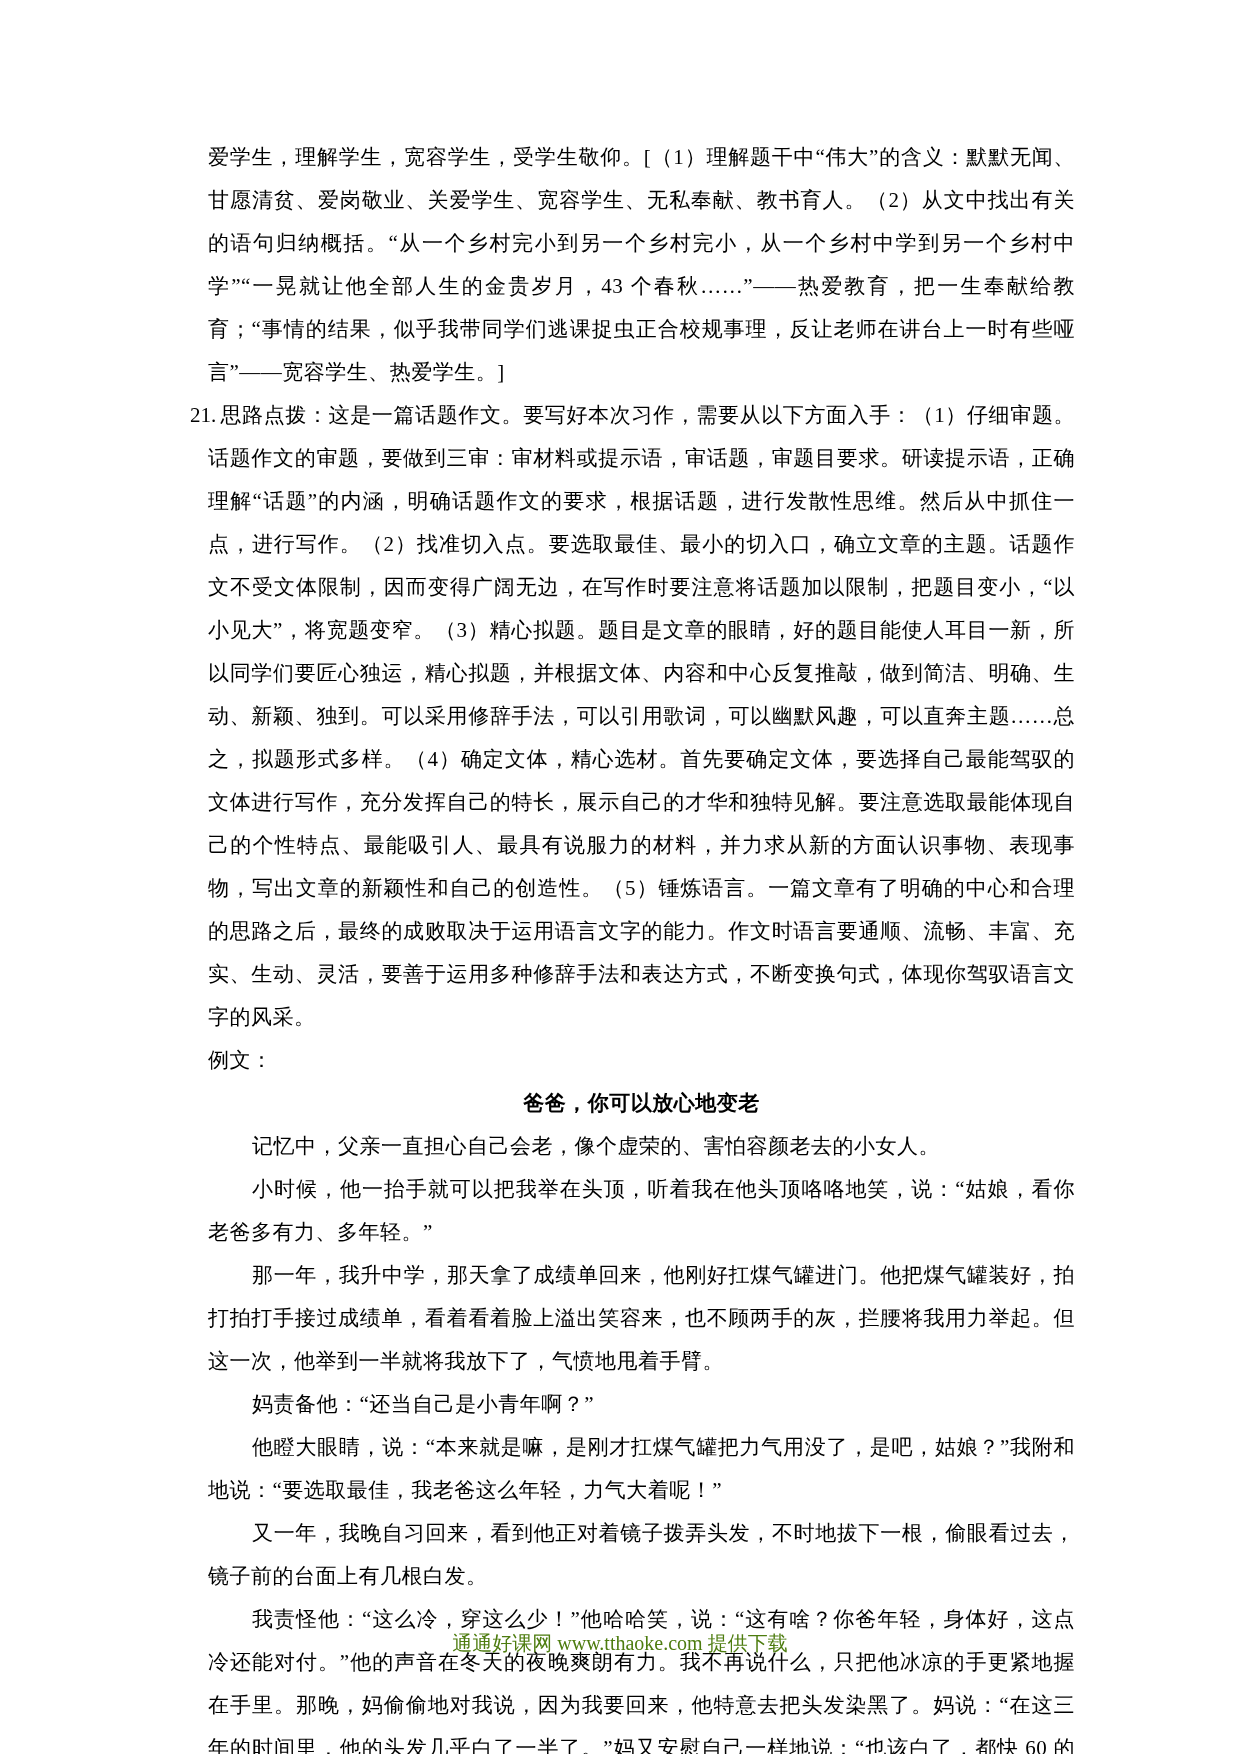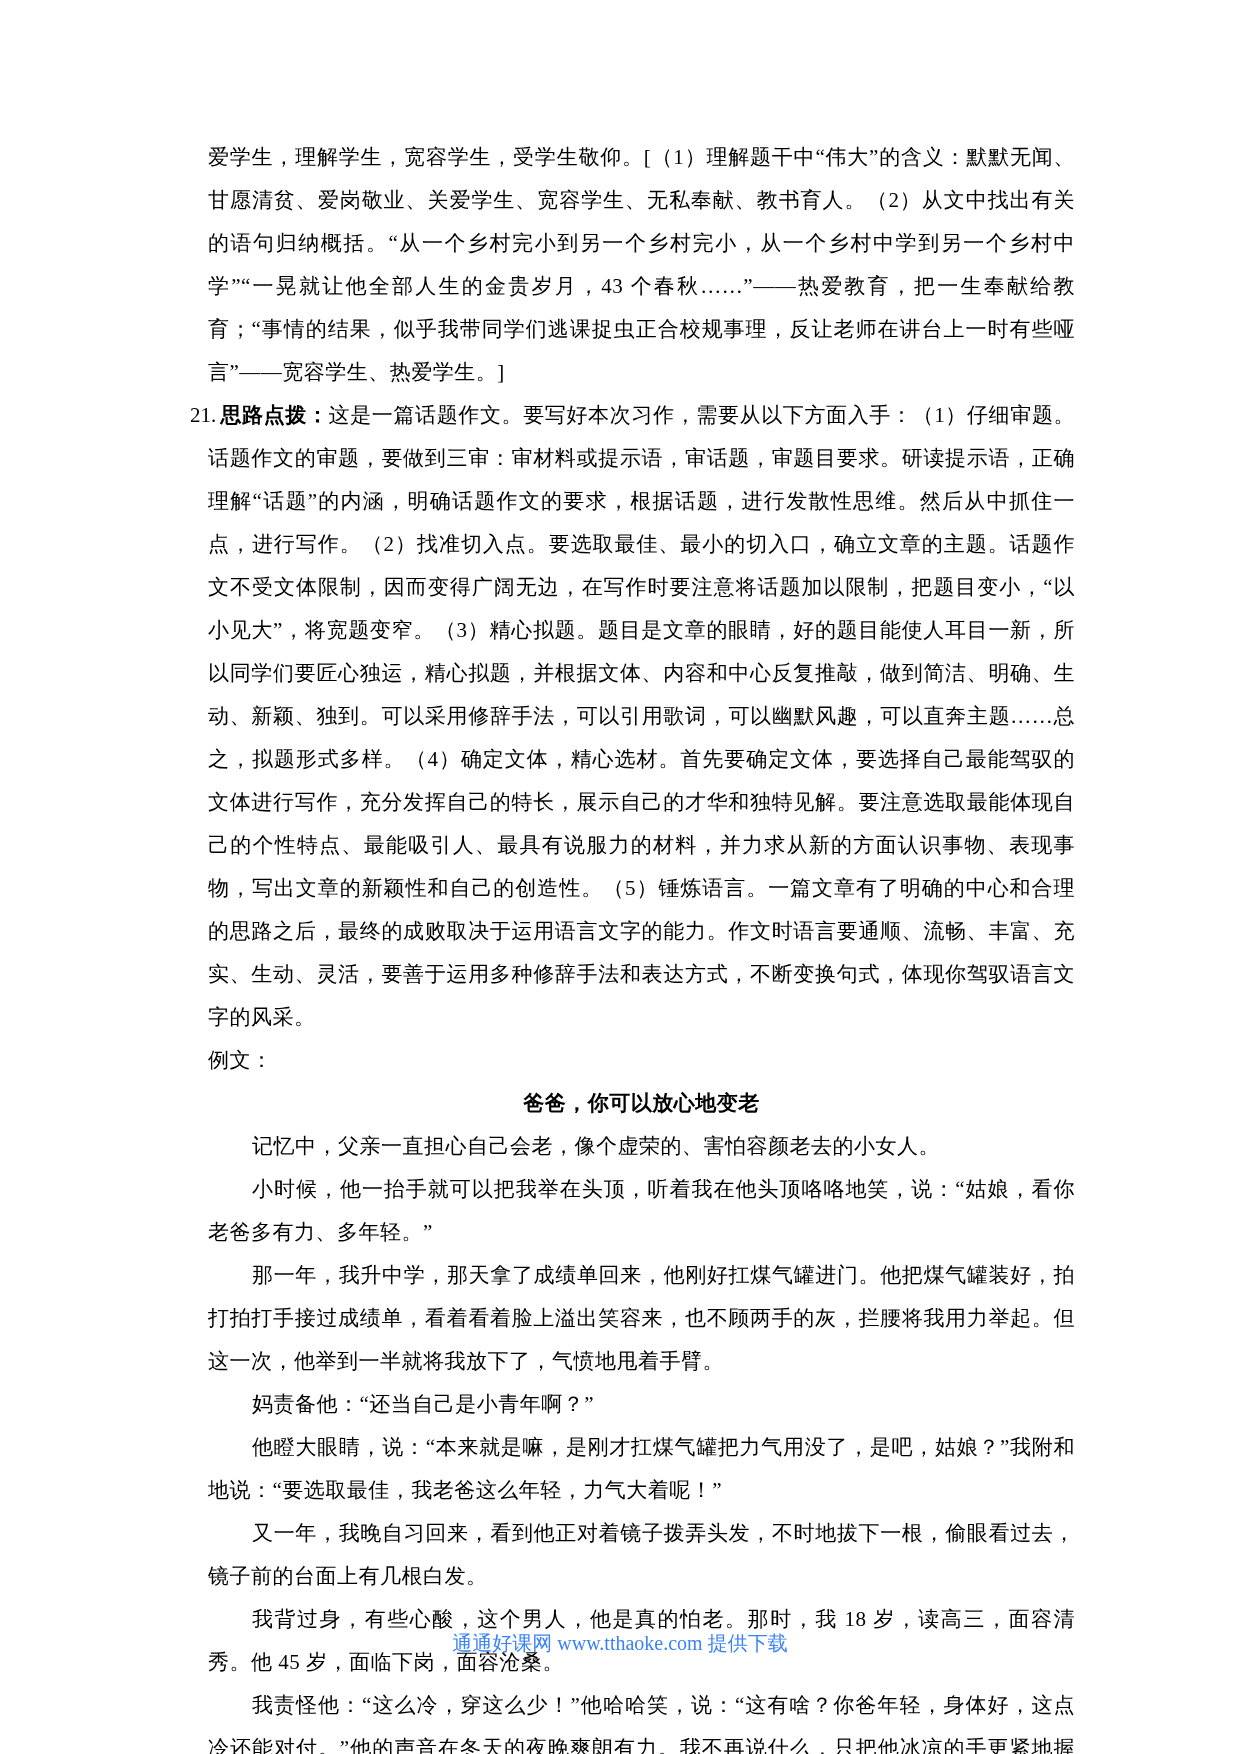--- a/index.html
+++ b/index.html
@@ -42,42 +42,42 @@
   }
   
   .item21 {
     text-indent: -18px;
   }
   .item21 .item-number {
     letter-spacing: 0;
     padding-right: 4px;
   }
   .item21 .item-label {
-    font-weight: bold;
+    font-weight: normal;
   }
   .example-intro {
     text-indent: 0;
   }
   .essay-title {
     text-align: center;
     font-weight: bold;
     text-indent: 0;
   }
   .essay-para {
     text-indent: 44px;
   }
   .footer {
     position: absolute;
     top: 1628px;
     left: 0;
     width: 1240px;
     text-align: center;
     font-size: 20px;
     line-height: 30px;
-    color: #3b82f6;
+    color: #4d7c0f;
   }
 </style>
 </head>
 <body>
 
 <div class="page">
 
   <div class="content">
 
     <p class="answer-continuation">爱学生，理解学生，宽容学生，受学生敬仰。[（1）理解题干中“伟大”的含义：默默无闻、甘愿清贫、爱岗敬业、关爱学生、宽容学生、无私奉献、教书育人。（2）从文中找出有关的语句归纳概括。“从一个乡村完小到另一个乡村完小，从一个乡村中学到另一个乡村中学”“一晃就让他全部人生的金贵岁月，43 个春秋……”——热爱教育，把一生奉献给教育；“事情的结果，似乎我带同学们逃课捉虫正合校规事理，反让老师在讲台上一时有些哑言”——宽容学生、热爱学生。]</p>
@@ -87,20 +87,19 @@
     <p class="example-intro">例文：</p>
 
     <p class="essay-title">爸爸，你可以放心地变老</p>
 
     <p class="essay-para">记忆中，父亲一直担心自己会老，像个虚荣的、害怕容颜老去的小女人。</p>
     <p class="essay-para">小时候，他一抬手就可以把我举在头顶，听着我在他头顶咯咯地笑，说：“姑娘，看你老爸多有力、多年轻。”</p>
     <p class="essay-para">那一年，我升中学，那天拿了成绩单回来，他刚好扛煤气罐进门。他把煤气罐装好，拍打拍打手接过成绩单，看着看着脸上溢出笑容来，也不顾两手的灰，拦腰将我用力举起。但这一次，他举到一半就将我放下了，气愤地甩着手臂。</p>
     <p class="essay-para">妈责备他：“还当自己是小青年啊？”</p>
     <p class="essay-para">他瞪大眼睛，说：“本来就是嘛，是刚才扛煤气罐把力气用没了，是吧，姑娘？”我附和地说：“要选取最佳，我老爸这么年轻，力气大着呢！”</p>
     <p class="essay-para">又一年，我晚自习回来，看到他正对着镜子拨弄头发，不时地拔下一根，偷眼看过去，镜子前的台面上有几根白发。</p>
-    <p class="essay-para">我背过身，有些心酸，这个男人，他是真的怕老。那时，我 18 岁，读高三，面容清秀。他 45 岁，面临下岗，面容沧桑。</p>
     <p class="essay-para">我责怪他：“这么冷，穿这么少！”他哈哈笑，说：“这有啥？你爸年轻，身体好，这点冷还能对付。”他的声音在冬天的夜晚爽朗有力。我不再说什么，只把他冰凉的手更紧地握在手里。那晚，妈偷偷地对我说，因为我要回来，他特意去把头发染黑了。妈说：“在这三年的时间里，他的头发几乎白了一半了。”妈又安慰自己一样地说：“也该白了，都快 60 的人了。其实他就是不服老，就是害怕老。”</p>
 
   </div>
 
   <div class="footer">通通好课网  www.tthaoke.com  提供下载</div>
 
 </div>
 
 </body></html>

